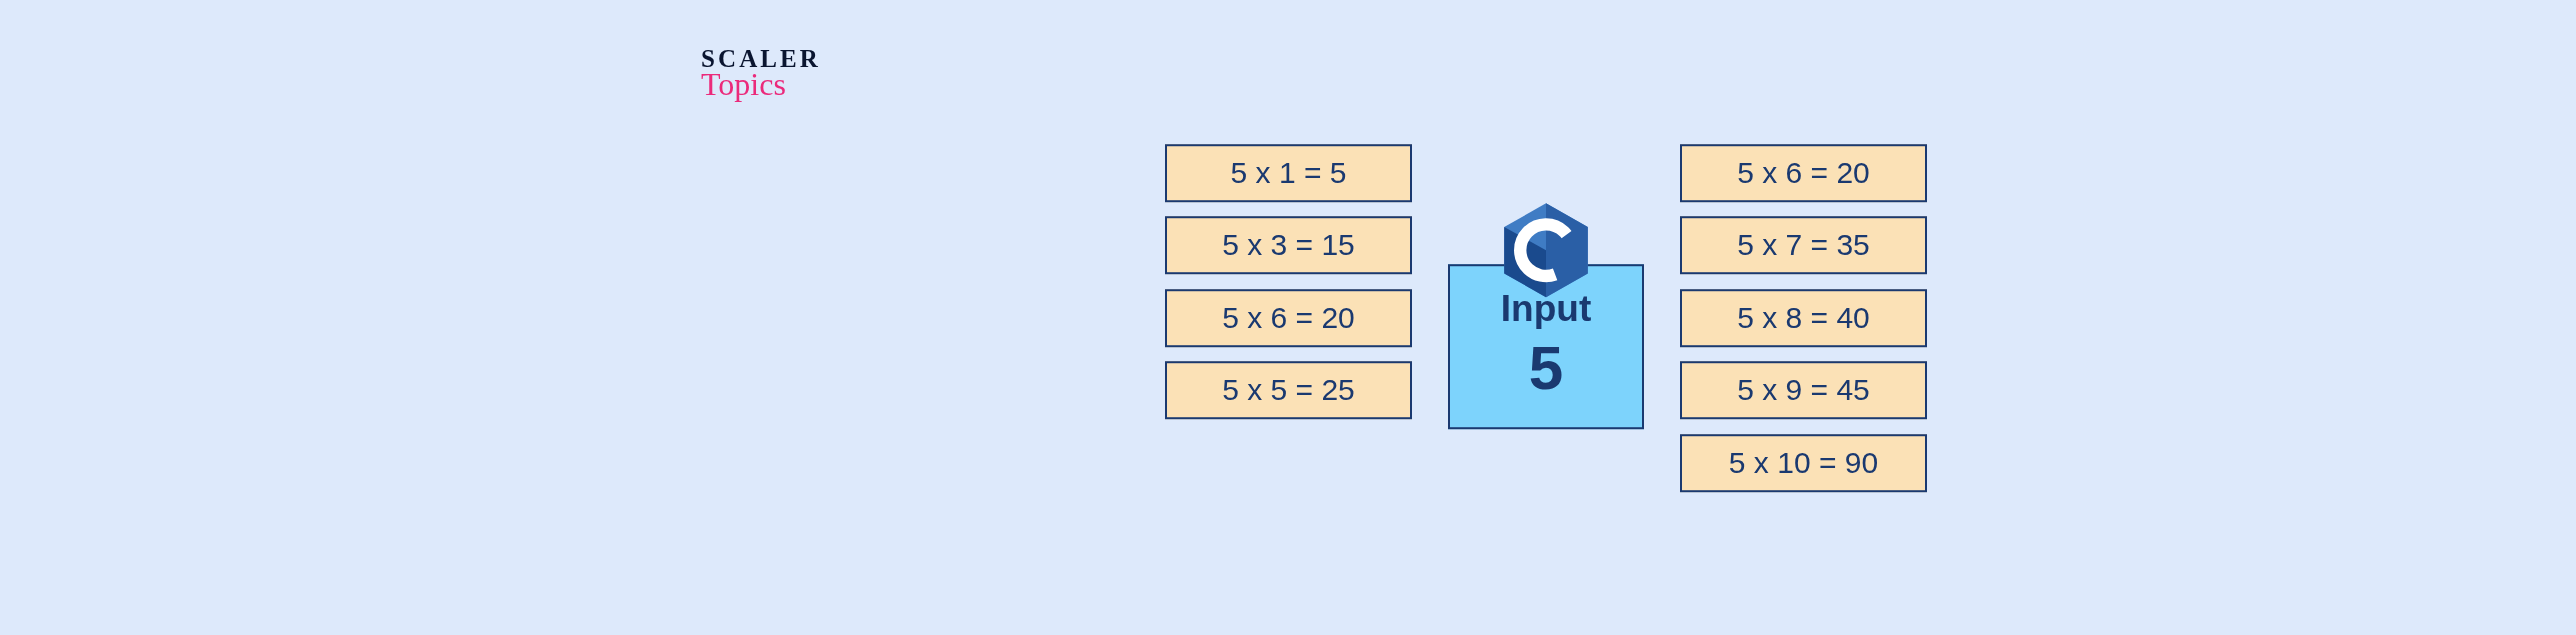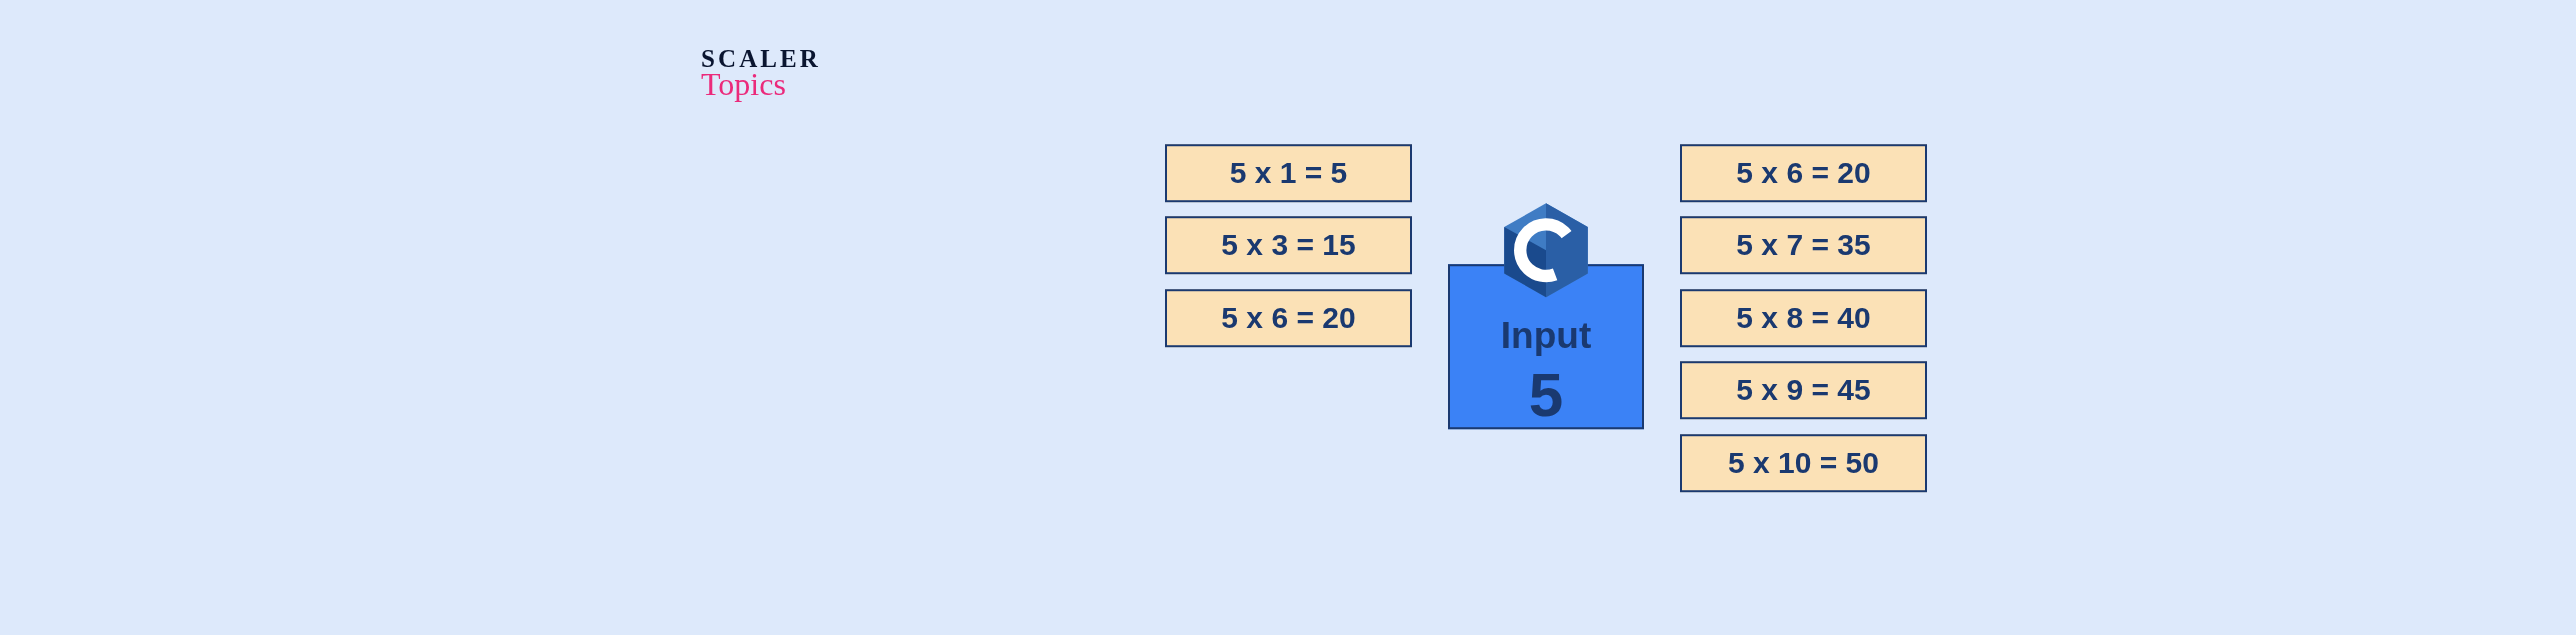--- a/index.html
+++ b/index.html
@@ -46,47 +46,47 @@
     .cell {
       width: 247px;
       height: 58px;
       background: #fbe1b6;
       border: 2.1px solid #1a3970;
       display: flex;
       align-items: center;
       justify-content: center;
       color: #1a3970;
       font-size: 30px;
-      font-weight: 700;
+      font-weight: 400;
     }
     .center-wrap {
       position: relative;
       margin-top: 57px;
       width: 206px;
       display: flex;
       flex-direction: column;
       align-items: center;
     }
     .hex-wrap {
       position: relative;
       z-index: 2;
       margin-bottom: -37px;
     }
     .input-card {
       position: relative;
       z-index: 1;
       width: 196px;
       height: 165px;
-      background: #3b82f6;
+      background: #7dd3fc;
       border: 2.1px solid #1a3970;
       display: flex;
       flex-direction: column;
       align-items: center;
       justify-content: flex-end;
-      padding-bottom: 1px;
+      padding-bottom: 28px;
     }
     .input-label {
       color: #1a3970;
       font-size: 37px;
       font-weight: 800;
       margin-bottom: 7.2px;
     }
     .input-value {
       color: #1a3970;
       font-size: 62px;
@@ -101,20 +101,21 @@
   <div class="logo-line1">SCALER</div>
   <div class="logo-line2">Topics</div>
 </div>
 
 <div class="stage">
 
   <div class="col">
     <div class="cell">5 x 1 = 5</div>
     <div class="cell">5 x 3 = 15</div>
     <div class="cell">5 x 6 = 20</div>
+    <div class="cell">5 x 5 = 25</div>
   </div>
 
   <div class="center-wrap">
     <div class="hex-wrap">
       <svg width="88" height="98" viewBox="0 0 170 190">
         <polygon points="85,4 166,50 166,140 85,186 4,140 4,50" fill="#3f7cc4"></polygon>
         <polygon points="85,4 166,50 166,140 85,186 85,95" fill="#2a5fa6"></polygon>
         <polygon points="85,186 4,140 4,50 85,95" fill="#1a4a8d"></polygon>
         <circle cx="85" cy="95" r="50" fill="none" stroke="#ffffff" stroke-width="24" stroke-dasharray="220 100" stroke-dashoffset="-22" transform="rotate(44 85 95)"></circle>
       </svg>
@@ -123,17 +124,17 @@
       <div class="input-label">Input</div>
       <div class="input-value">5</div>
     </div>
   </div>
 
   <div class="col">
     <div class="cell">5 x 6 = 20</div>
     <div class="cell">5 x 7 = 35</div>
     <div class="cell">5 x 8 = 40</div>
     <div class="cell">5 x 9 = 45</div>
-    <div class="cell">5 x 10 = 50</div>
+    <div class="cell">5 x 10 = 90</div>
   </div>
 
 </div>
 
 
 </body></html>

